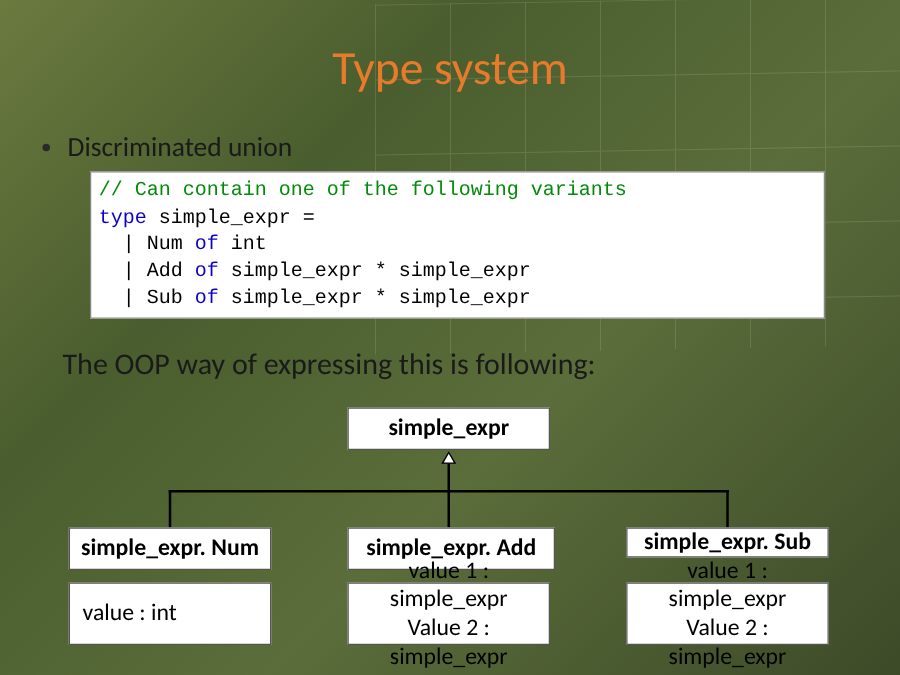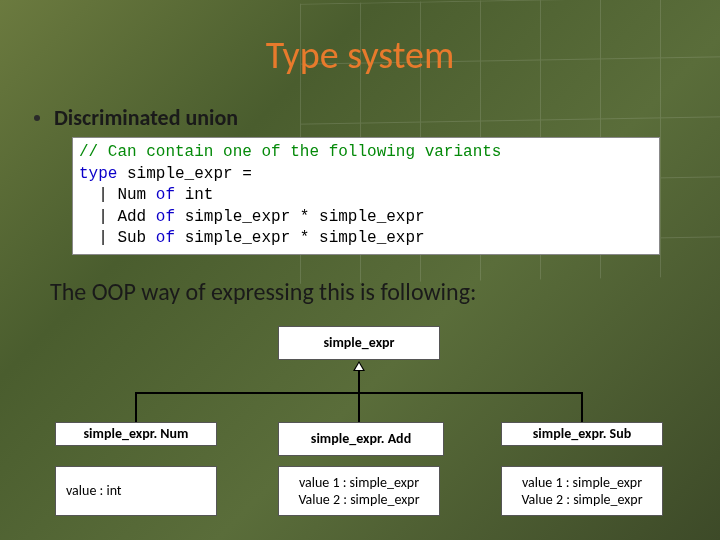--- a/index.html
+++ b/index.html
@@ -28,21 +28,20 @@
     text-align: center;
     color: #e87a2c;
     font-size: 38px;
     padding-top: 32px;
     font-weight: 400;
   }
   .bullet-row {
     display: flex;
     align-items: center;
     margin: 26px 0 6px 34px;
-    font-weight: bold;
   }
   .bullet {
     width: 6px; height: 6px;
     background: #2a2a2a;
     border-radius: 50%;
     margin-right: 14px;
   }
   .bullet-text {
     font-size: 22px;
     color: #1a1a1a;
@@ -68,21 +67,21 @@
   .diagram {
     position: relative;
     margin: 20px auto 0 auto;
     width: 640px;
     height: 210px;
   }
   .box {
     position: absolute;
     background: #fff;
     border: 1px solid #555;
-    font-size: 14px;
+    font-size: 19px;
     color: #000;
     display: flex;
     align-items: center;
     justify-content: center;
     text-align: center;
     padding: 4px 6px;
   }
   .box.left { justify-content: flex-start; padding-left: 10px; text-align: left; }
   .line { position: absolute; background: #000; }
   .arrowhead {
@@ -129,21 +128,21 @@
 
     <div class="box" style="left:238px; top:0; width:162px; height:34px; font-weight:bold;">simple_expr</div>
 
     <div class="arrowhead" style="left:313px; top:35px;"></div>
     <div class="line" style="left:318px; top:45px; width:2px; height:22px;"></div>
     <div class="line" style="left:95px; top:66px; width:448px; height:2px;"></div>
     <div class="line" style="left:95px; top:66px; width:2px; height:30px;"></div>
     <div class="line" style="left:318px; top:66px; width:2px; height:30px;"></div>
     <div class="line" style="left:541px; top:66px; width:2px; height:30px;"></div>
 
-    <div class="box" style="left:15px; top:96px; width:162px; height:24px; font-weight:bold;">simple_expr. Num</div>
+    <div class="box" style="left:15px; top:96px; width:162px; height:34px; font-weight:bold;">simple_expr. Num</div>
     <div class="box left" style="left:15px; top:140px; width:162px; height:50px;">value : int</div>
 
     <div class="box" style="left:238px; top:96px; width:166px; height:34px; font-weight:bold;text-align:center;">simple_expr. Add</div>
     <div class="box" style="left:238px; top:140px; width:162px; height:50px; white-space:pre-line;">value 1 : simple_expr
 Value 2 : simple_expr</div>
 
     <div class="box" style="left:461px; top:96px; width:162px; height:24px; font-weight:bold;">simple_expr. Sub</div>
     <div class="box" style="left:461px; top:140px; width:162px; height:50px; white-space:pre-line;">value 1 : simple_expr
 Value 2 : simple_expr</div>
   </div>

